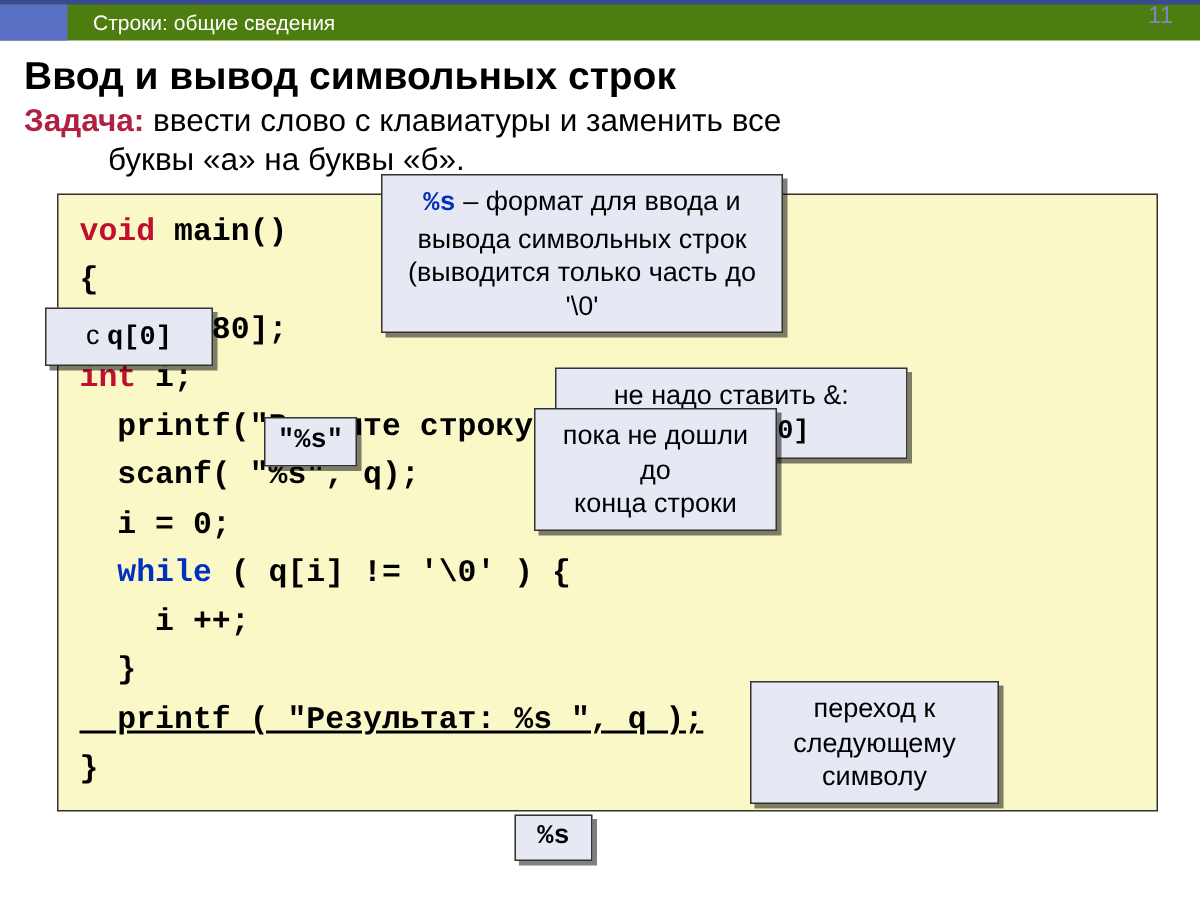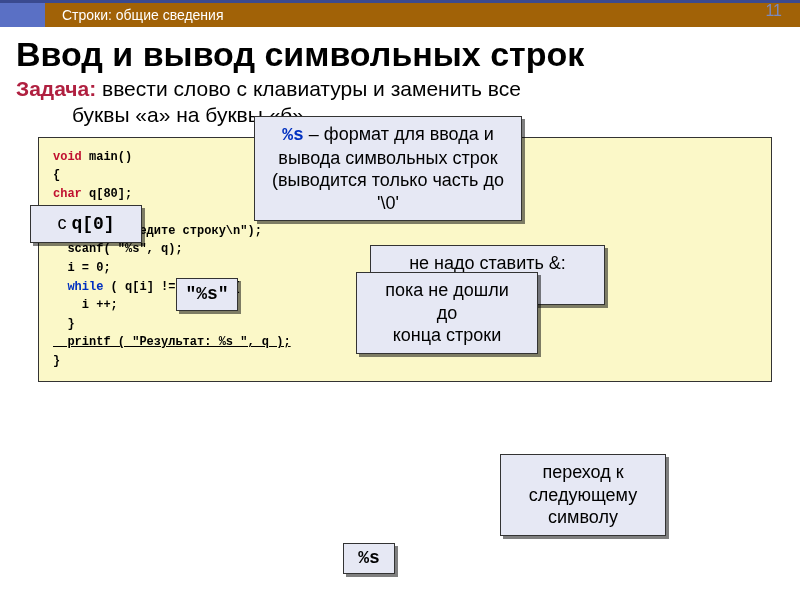--- a/index.html
+++ b/index.html
@@ -1,35 +1,35 @@
 <!DOCTYPE html>
 <html><head>
 <meta charset="utf-8">
 <style>
   * { box-sizing: border-box; margin: 0; padding: 0; }
   body { width: 800px; height: 600px; font-family: Arial, sans-serif; background: #fff; position: relative; overflow: hidden; }
-  .header-bar { background: #a16207; color: #fff; padding: 4px 12px; font-size: 14px; position: relative; border-top: 3px solid #3a4a90; }
+  .header-bar { background: #4d7c0f; color: #fff; padding: 4px 12px; font-size: 14px; position: relative; border-top: 3px solid #3a4a90; }
   .header-bar .left-accent { position: absolute; left: 0; top: 0; width: 45px; height: 100%; background: #5a70c5; }
   .header-bar span { position: relative; z-index: 1; margin-left: 50px; }
   .page-num { position: absolute; top: 2px; right: 18px; color: #7a8ac0; font-size: 16px; z-index: 2; }
-  .title { font-size: 34px; font-weight: bold; color: #000; padding: 8px 16px 2px; }
+  .title { font-size: 26px; font-weight: bold; color: #000; padding: 8px 16px 2px; }
   .task { font-size: 21px; padding: 0 16px 2px; color: #000; line-height: 1.25; }
   .task-label { color: #b02040; font-weight: bold; }
   .task-indent { padding-left: 56px; }
-  .code-box { background: #fbf8c8; border: 1.5px solid #333; margin: 6px 28px 0 38px; padding: 10px 14px; font-family: 'Courier New', monospace; font-size: 12px; font-weight: bold; line-height: 1.55; color: #000; position: relative; }
+  .code-box { background: #fbf8c8; border: 1.5px solid #333; margin: 6px 28px 0 38px; padding: 10px 14px; font-family: 'Courier New', monospace; font-size: 21px; font-weight: bold; line-height: 1.55; color: #000; position: relative; }
   .kw-blue { color: #0030c0; }
   .kw-red { color: #c01030; }
   .annot { position: absolute; background: #e6e8f4; border: 1.5px solid #333; font-family: Arial, sans-serif; font-size: 18px; font-weight: normal; color: #000; text-align: center; line-height: 1.25; box-shadow: 3px 3px 0 rgba(0,0,0,0.5); }
   .annot-blue { color: #0030c0; font-weight: bold; }
   .annot-q0 { left: 30px; top: 205px; width: 112px; padding: 6px 4px; }
   .annot-fmt-s { left: 176px; top: 278px; width: 62px; padding: 4px 2px; font-family: 'Courier New', monospace; font-weight: bold; }
   .annot-fmt-s-b { left: 343px; top: 543px; width: 52px; padding: 3px 2px; font-family: 'Courier New', monospace; font-weight: bold; }
   .annot-percent-s { left: 254px; top: 116px; width: 268px; padding: 6px 4px; }
   .annot-amp { left: 370px; top: 245px; width: 235px; padding: 6px 4px; text-align: center; }
-  .annot-while { left: 356px; top: 272px; width: 182px; padding: 6px 16px; z-index: 5; }
+  .annot-while { left: 356px; top: 272px; width: 162px; padding: 6px 16px; z-index: 5; }
   .annot-next { left: 500px; top: 454px; width: 166px; padding: 6px 4px; }
   .mono { font-family: 'Courier New', monospace; font-weight: bold; }
   .arrow-sym { font-family: Arial; }
 </style>
 </head>
 <body>
 
 <div class="page-num">11</div>
 
 <div class="header-bar">

